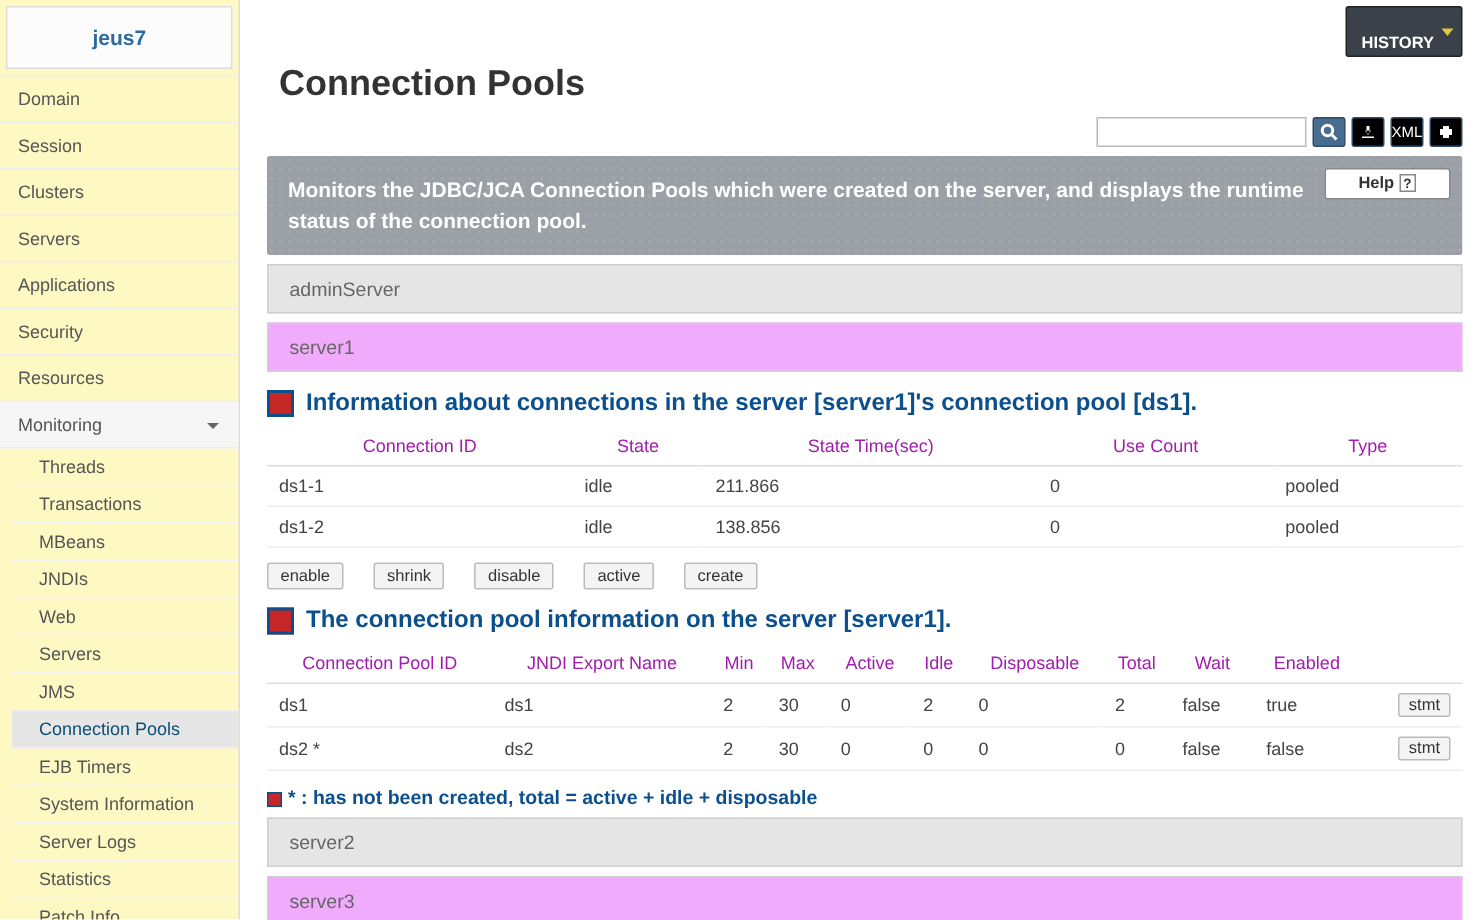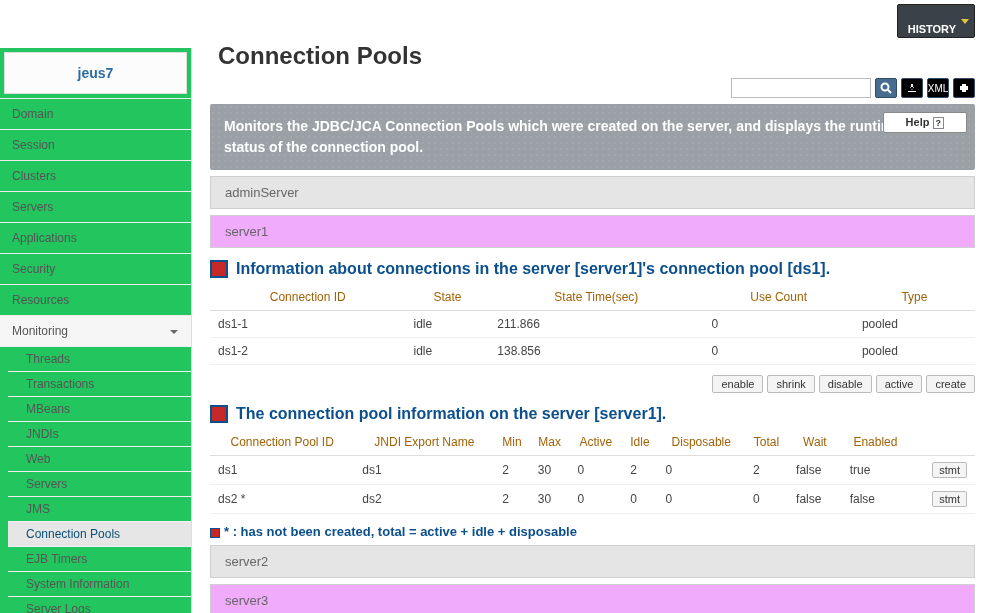--- a/index.html
+++ b/index.html
@@ -1,18 +1,18 @@
 <!DOCTYPE html>
 <html><head>
 <meta charset="utf-8">
 <style>
   * { box-sizing: border-box; margin: 0; padding: 0; }
   body { font-family: "Segoe UI", Arial, sans-serif; font-size: 12px; color: #444; background: #fff; }
   .app { display: flex; width: 983px; height: 613px; overflow: hidden; }
-  .sidebar { width: 192px; border-right: 1px solid #ddd; background: #22c55e; margin-top: 48px; }
+  .sidebar { width: 160px; border-right: 1px solid #ddd; background: #fef9c3; }
   .brand { height: 42px; display:flex; align-items:center; justify-content:center; border:1px solid #ddd; margin:4px; background:#fcfcfc; }
   .brand span { color:#2c6aa0; font-size:14px; font-weight:bold; }
   .nav { border-top:1px solid #eee; }
   .nav-item { padding: 8px 12px; border-bottom:1px solid #eee; color:#555; cursor:pointer; display:flex; justify-content:space-between; align-items:center;}
   .nav-item.expanded { background:#f6f6f6; }
   .chev { width:10px; height:10px; display:inline-block; }
   .chev svg { width:10px; height:10px; fill:#666; }
   .subnav { padding-left:8px; }
   .sub-item { padding:5px 8px 5px 18px; border-bottom:1px solid #f1f1f1; color:#555; cursor:pointer; font-size:12px; }
   .sub-item.active { background:#e6e6e6; color:#0b4f78; }
@@ -25,24 +25,24 @@
   .toolbar-row input { width:140px; height:20px; border:1px solid #bbb; padding:0 4px; }
   .tool-icon { width:22px; height:20px; display:flex; align-items:center; justify-content:center; background:#476c8f; border:1px solid #2f4d6a; border-radius:2px; cursor:pointer; color:#fff; font-size:10px;}
   .tool-icon.light { background:#000000; }
   .desc-banner { position:relative; background:#9aa0a5; color:#fff; padding:12px 70px 12px 14px; font-size:14px; font-weight:600; border-radius:2px; line-height:1.5; background-image:radial-gradient(circle, rgba(255,255,255,0.08) 1px, transparent 1px); background-size:6px 6px; }
   .help-btn { position:absolute; top:8px; right:8px; background:#fff; color:#333; font-size:11px; padding:1px 22px; border:1px solid #888; border-radius:2px; cursor:pointer; }
   .server-row { background:#e5e5e5; color:#666; padding:8px 14px; border:1px solid #cfcfcf; margin-top:6px; font-size:13px; cursor:pointer; }
   .server-row.light { background:#f0abfc; }
   .section-title { display:flex; align-items:center; gap:8px; color:#0b4f8c; font-size:16px; font-weight:600; margin:12px 0 6px 0; }
   .sq-icon { width:14px; height:14px; background:#c62828; border:2px solid #0b4f8c; display:inline-block; box-sizing:content-box; }
   table.data { width:100%; border-collapse:collapse; font-size:12px; }
-  table.data th { text-align:center; font-weight:normal; color:#a16207; padding:6px 4px; border-bottom:1px solid #ddd;margin-top:13px; }
+  table.data th { text-align:center; font-weight:normal; color:#a21caf; padding:6px 4px; border-bottom:1px solid #ddd;margin-top:13px; }
   table.data td { padding:6px 8px; border-bottom:1px solid #eee; color:#444; }
   table.data td.c, table.data th.c { text-align:center; }
-  .btn-row { display:flex; gap:4px; justify-content:flex-end; margin:10px 0 4px 0; }
+  .btn-row { display:flex; gap:20px; margin:10px 0 4px 0; }
   .btn { background:#f4f4f4; border:1px solid #bbb; padding:2px 8px; font-size:11px; color:#333; cursor:pointer; border-radius:2px; }
   .btn.small { padding:1px 6px; }
   .footnote { color:#0b4f8c; font-size:13px; font-weight:600; margin:10px 0 4px 0; }
   .footnote .sm-icon { display:inline-block; width:10px; height:10px; background:#c62828; border:1px solid #0b4f8c; vertical-align:middle; margin-right:4px; }
 </style>
 </head>
 <body>
 
 <div class="app">
   <div class="sidebar">

